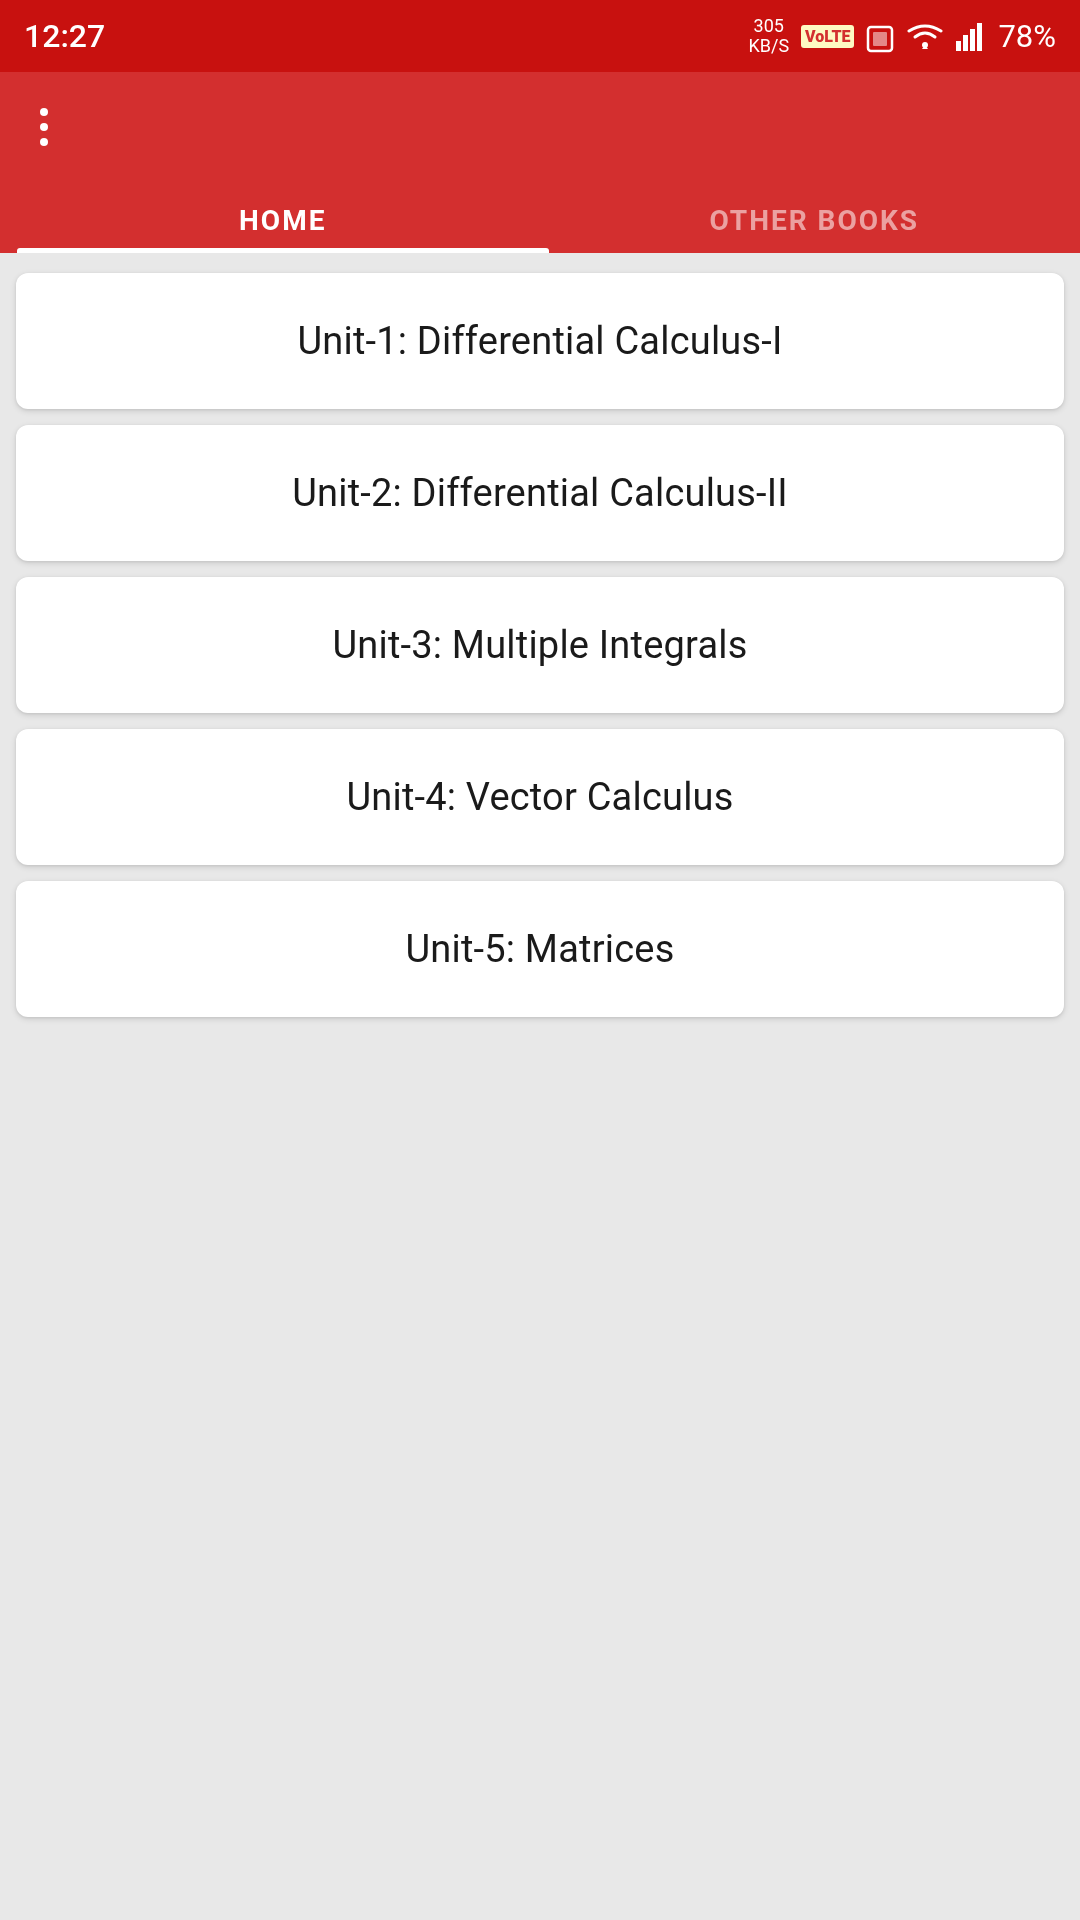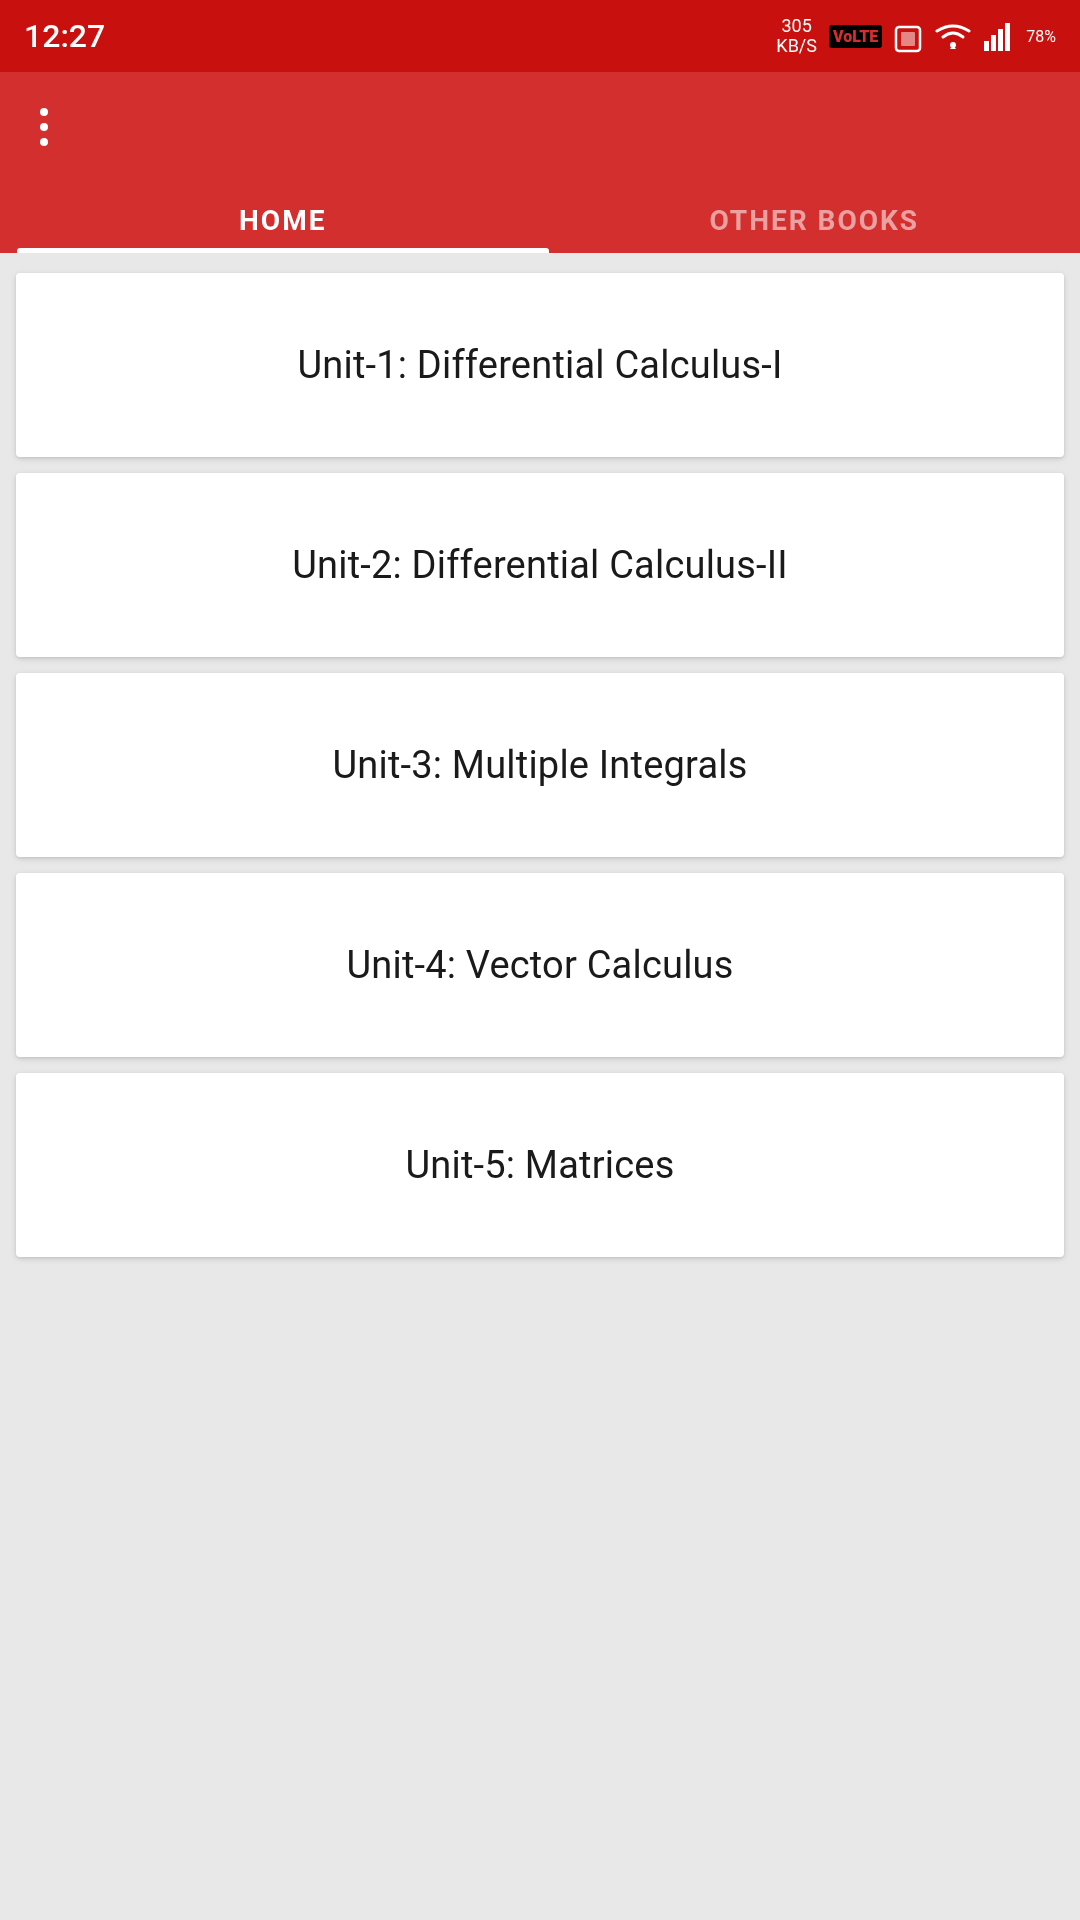--- a/index.html
+++ b/index.html
@@ -29,21 +29,21 @@
     }
 
     .status-time {
       color: white;
       font-size: 32px;
       font-weight: 500;
     }
 
     .status-battery {
       color: white;
-      font-size: 16px;
+      font-size: 31px;
     }
 
     
     .app-bar {
       width: 100%;
       background-color: #d32f2f;
       padding: 20px 30px;
       display: flex;
       align-items: center;
       justify-content: space-between;
@@ -128,39 +128,39 @@
       padding: 20px 16px;
       display: flex;
       flex-direction: column;
       gap: 16px;
     }
 
     
     .unit-card {
       width: 100%;
       background-color: #ffffff;
-      border-radius: 4px;
-      padding: 70px 30px;
+      border-radius: 12px;
+      padding: 46px 30px;
       display: flex;
       align-items: center;
       justify-content: center;
       box-shadow: 0 2px 6px rgba(0,0,0,0.12), 0 1px 3px rgba(0,0,0,0.08);
       cursor: pointer;
     }
 
     .unit-card-text {
       font-size: 38px;
       color: #1a1a1a;
       font-weight: 400;
       text-align: center;
       letter-spacing: 0.2px;
     }
 
     .volte-badge {
-      background: #000000;
+      background: #fef9c3;
       color: #d32f2f;
       font-size: 16px;
       font-weight: 900;
       padding: 2px 4px;
       border-radius: 3px;
     }
 
     .status-right {
       display: flex;
       align-items: center;

